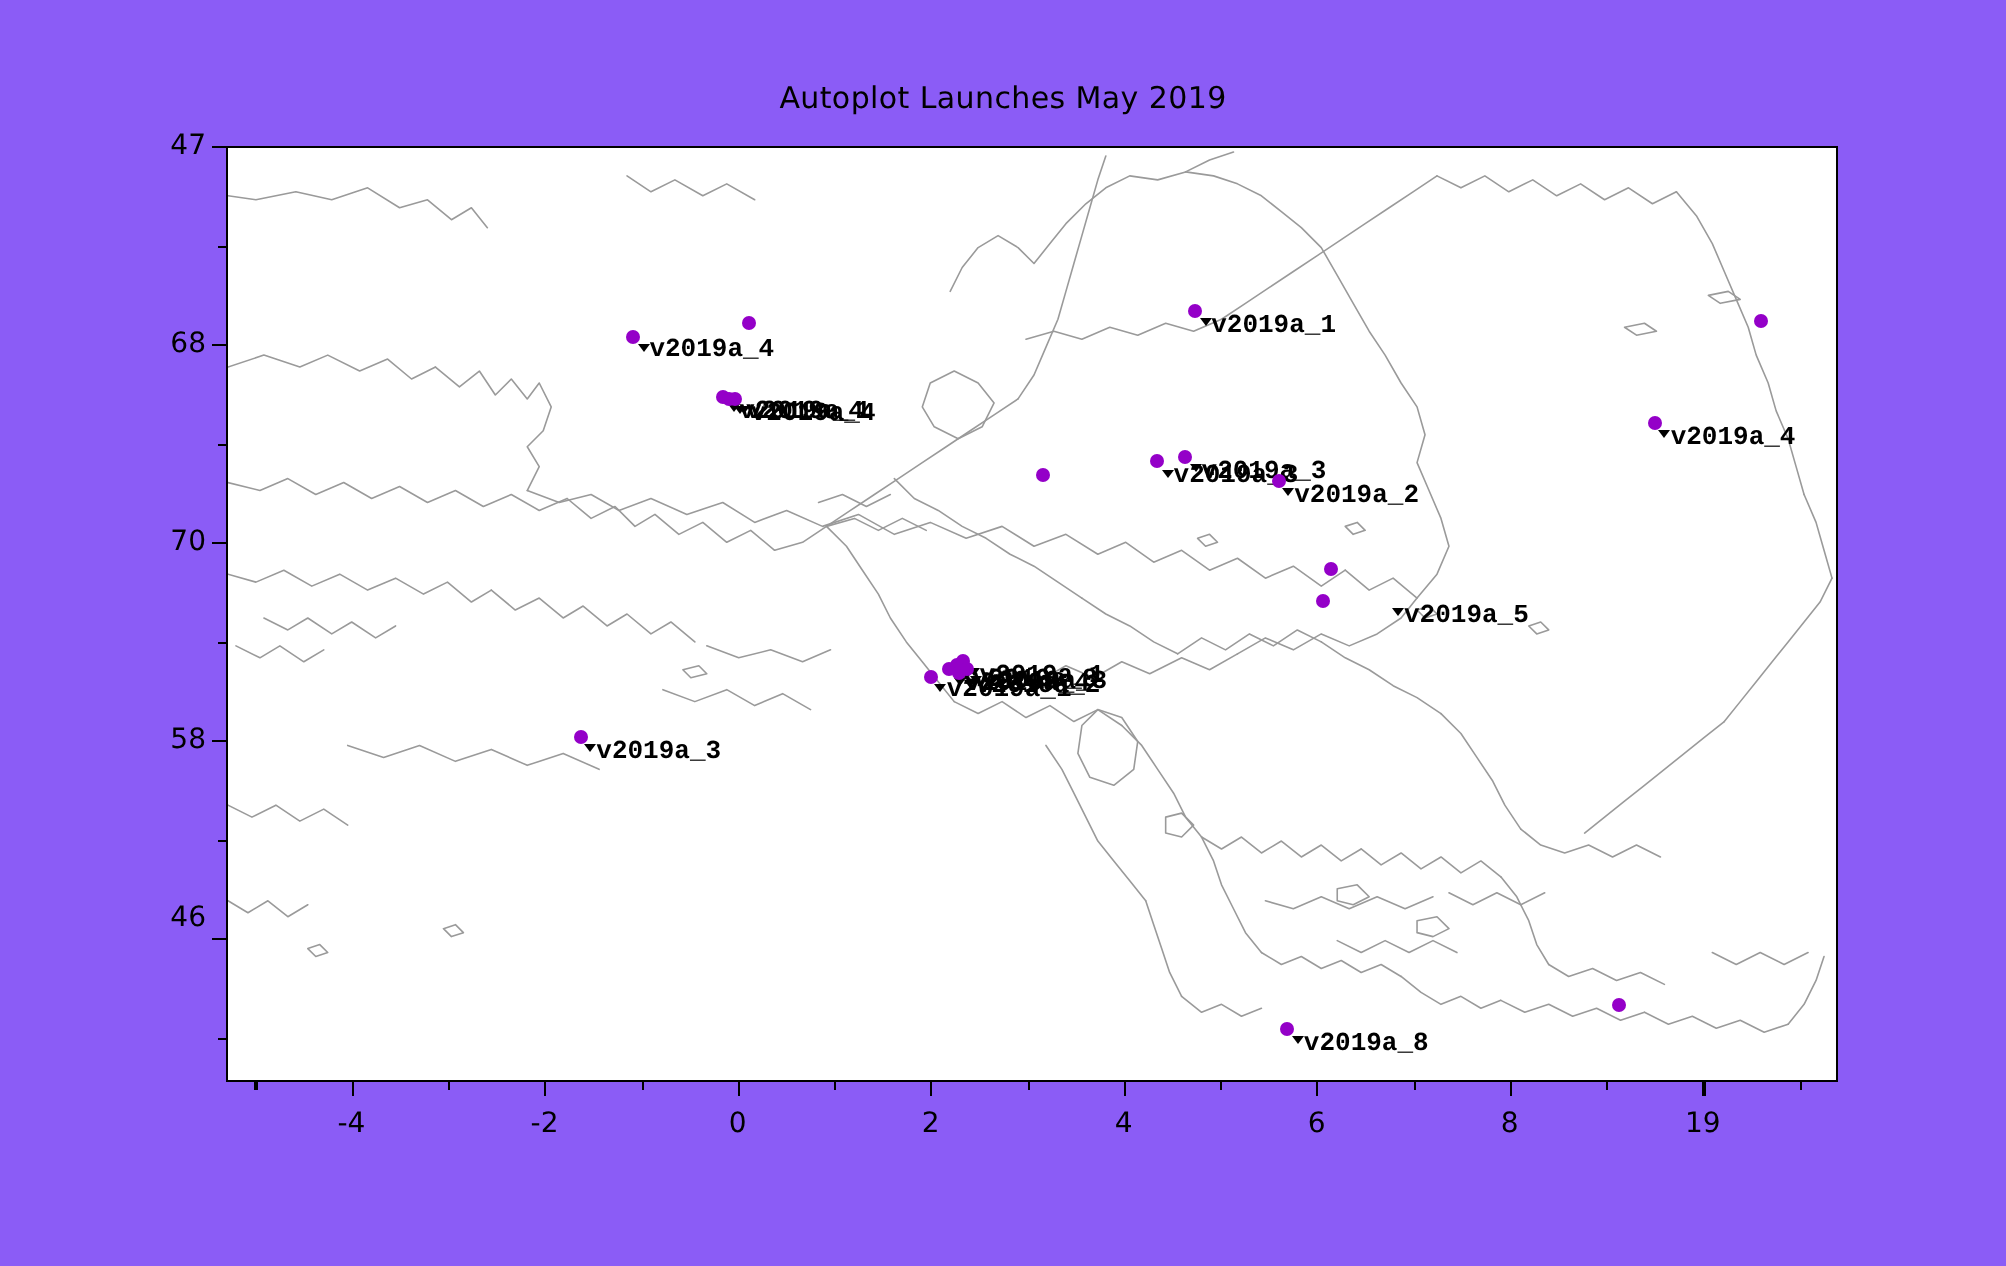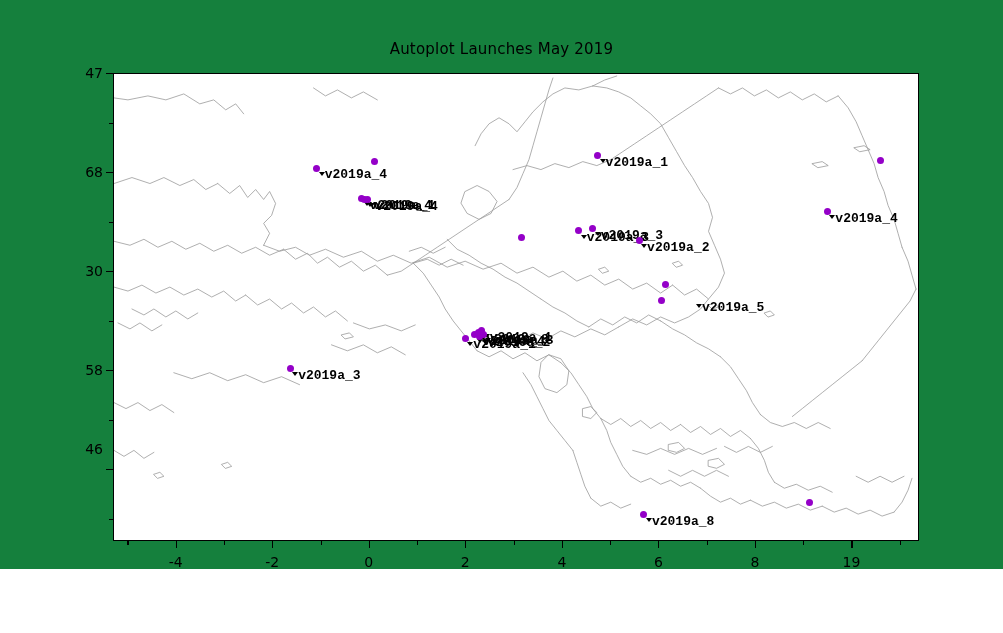--- a/index.html
+++ b/index.html
@@ -6,22 +6,22 @@
     margin: 0;
     padding: 0;
     background: #ffffff;
   }
   body {
     font-family: "DejaVu Sans", sans-serif;
   }
   #figure {
     position: relative;
     width: 1003px;
-    height: 569px;
-    background: #15803d;
+    height: 633px;
+    background: #8b5cf6;
     overflow: hidden;
   }
   #plot-title {
     position: absolute;
     left: 0;
     top: 40px;
     width: 1003px;
     text-align: center;
     font-size: 15px;
     color: #000000;
@@ -291,24 +291,24 @@
       <div class="ticklabel-x" style="left: 465.323px; top: 554px;">2</div>
       <div class="tick-x" style="left: 561.85px; top: 541px; height: 7px;"></div>
       <div class="ticklabel-x" style="left: 561.85px; top: 554px;">4</div>
       <div class="tick-x" style="left: 658.377px; top: 541px; height: 7px;"></div>
       <div class="ticklabel-x" style="left: 658.377px; top: 554px;">6</div>
       <div class="tick-x" style="left: 754.904px; top: 541px; height: 7px;"></div>
       <div class="ticklabel-x" style="left: 754.904px; top: 554px;">8</div>
       <div class="tick-x" style="left: 851.431px; top: 541px; height: 7px;"></div>
       <div class="ticklabel-x" style="left: 851.431px; top: 554px;">19</div>
       <div class="tick-y" style="top: 469.19px; left: 106px; width: 7px;"></div>
-      <div class="ticklabel-y" style="top: 449px; left: 65px; width: 38px;">46</div>
+      <div class="ticklabel-y" style="top: 459px; left: 65px; width: 38px;">46</div>
       <div class="tick-y" style="top: 370.143px; left: 106px; width: 7px;"></div>
       <div class="ticklabel-y" style="top: 370.143px; left: 65px; width: 38px;">58</div>
       <div class="tick-y" style="top: 271.095px; left: 106px; width: 7px;"></div>
-      <div class="ticklabel-y" style="top: 271.095px; left: 65px; width: 38px;">30</div>
+      <div class="ticklabel-y" style="top: 271.095px; left: 65px; width: 38px;">70</div>
       <div class="tick-y" style="top: 172.048px; left: 106px; width: 7px;"></div>
       <div class="ticklabel-y" style="top: 172.048px; left: 65px; width: 38px;">68</div>
       <div class="tick-y" style="top: 73px; left: 106px; width: 7px;"></div>
       <div class="ticklabel-y" style="top: 73px; left: 65px; width: 38px;">47</div>
     </div>
 
 </div>
 
 </body></html>

